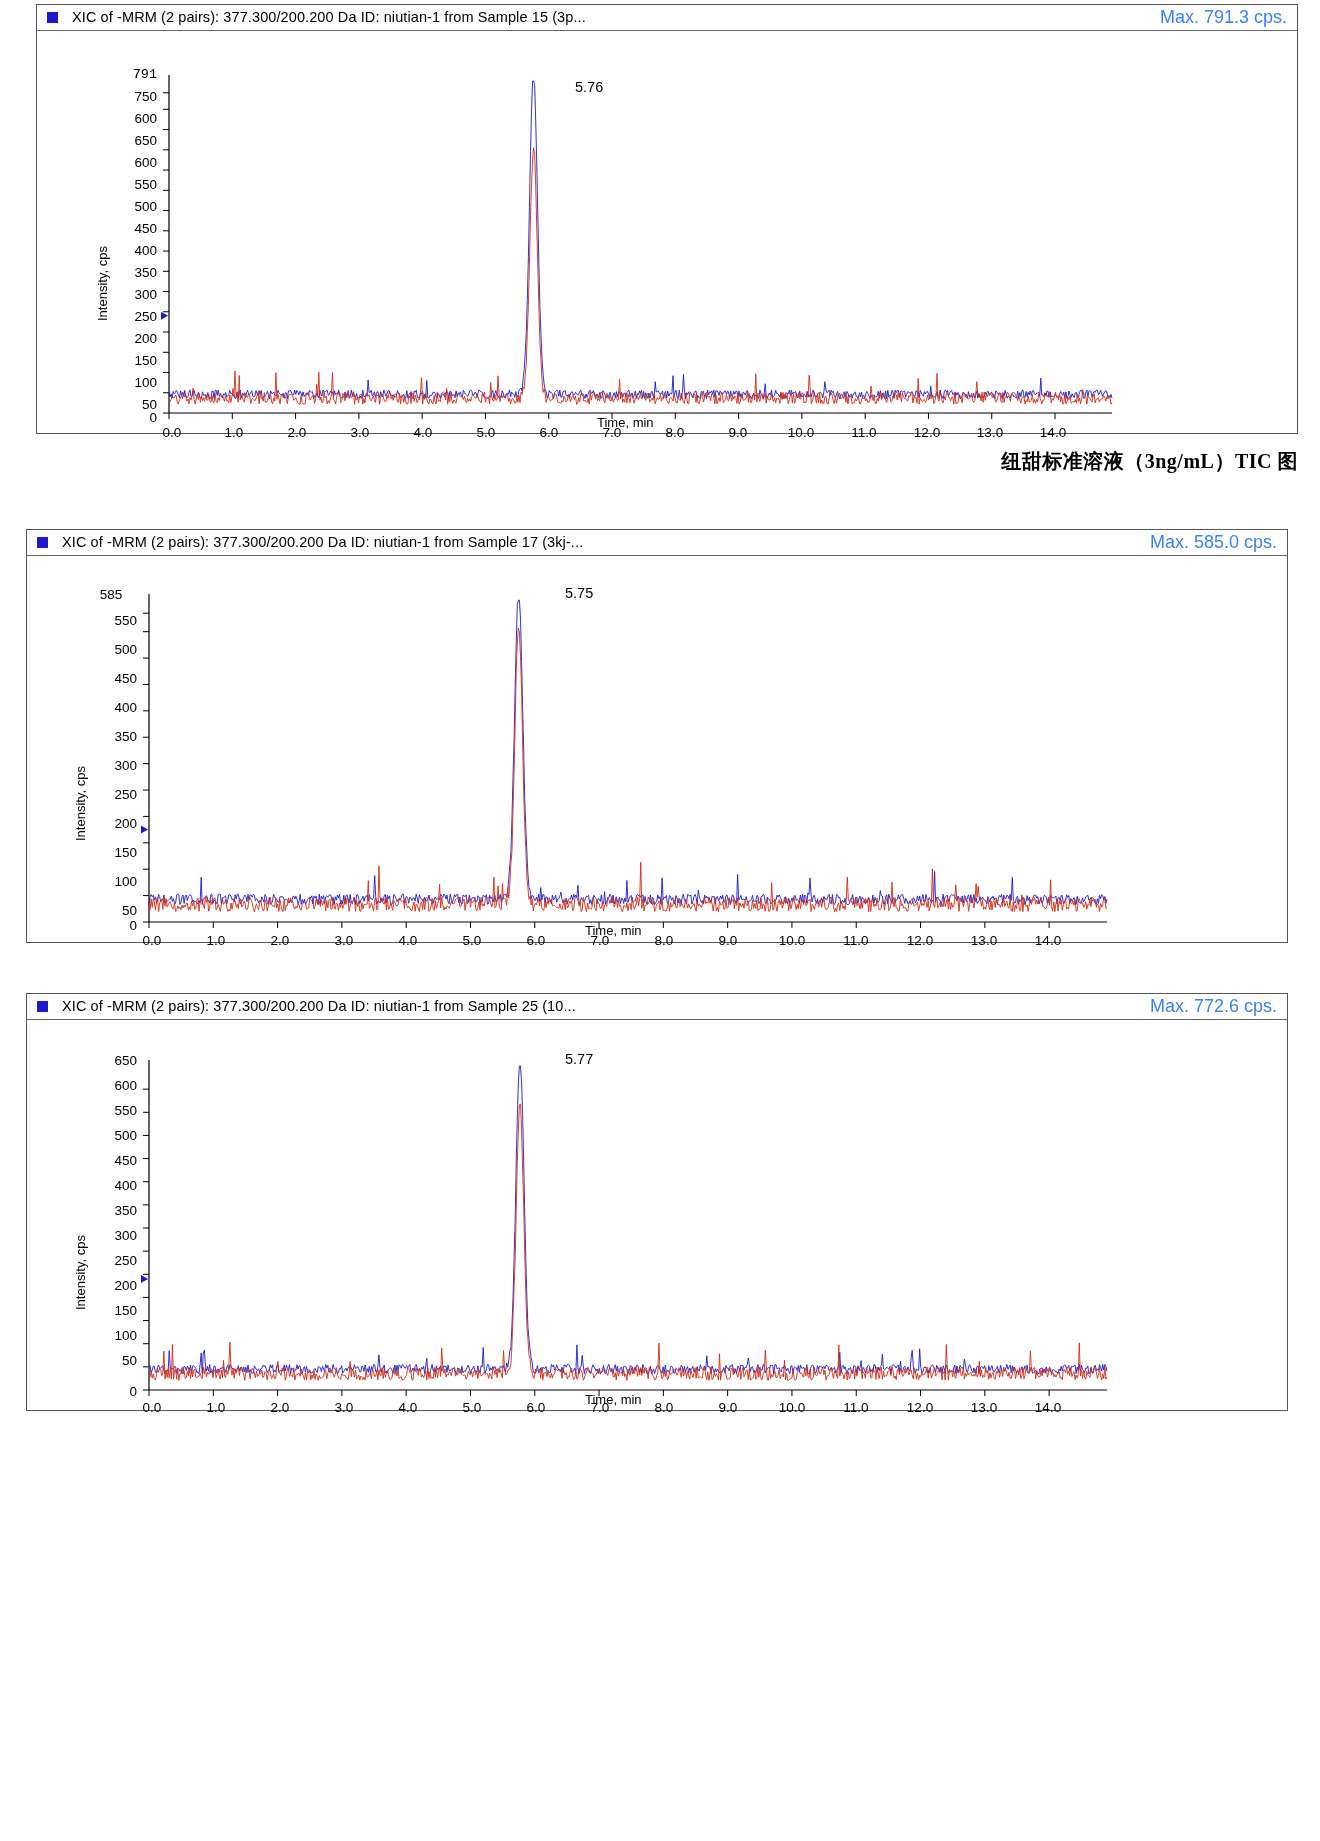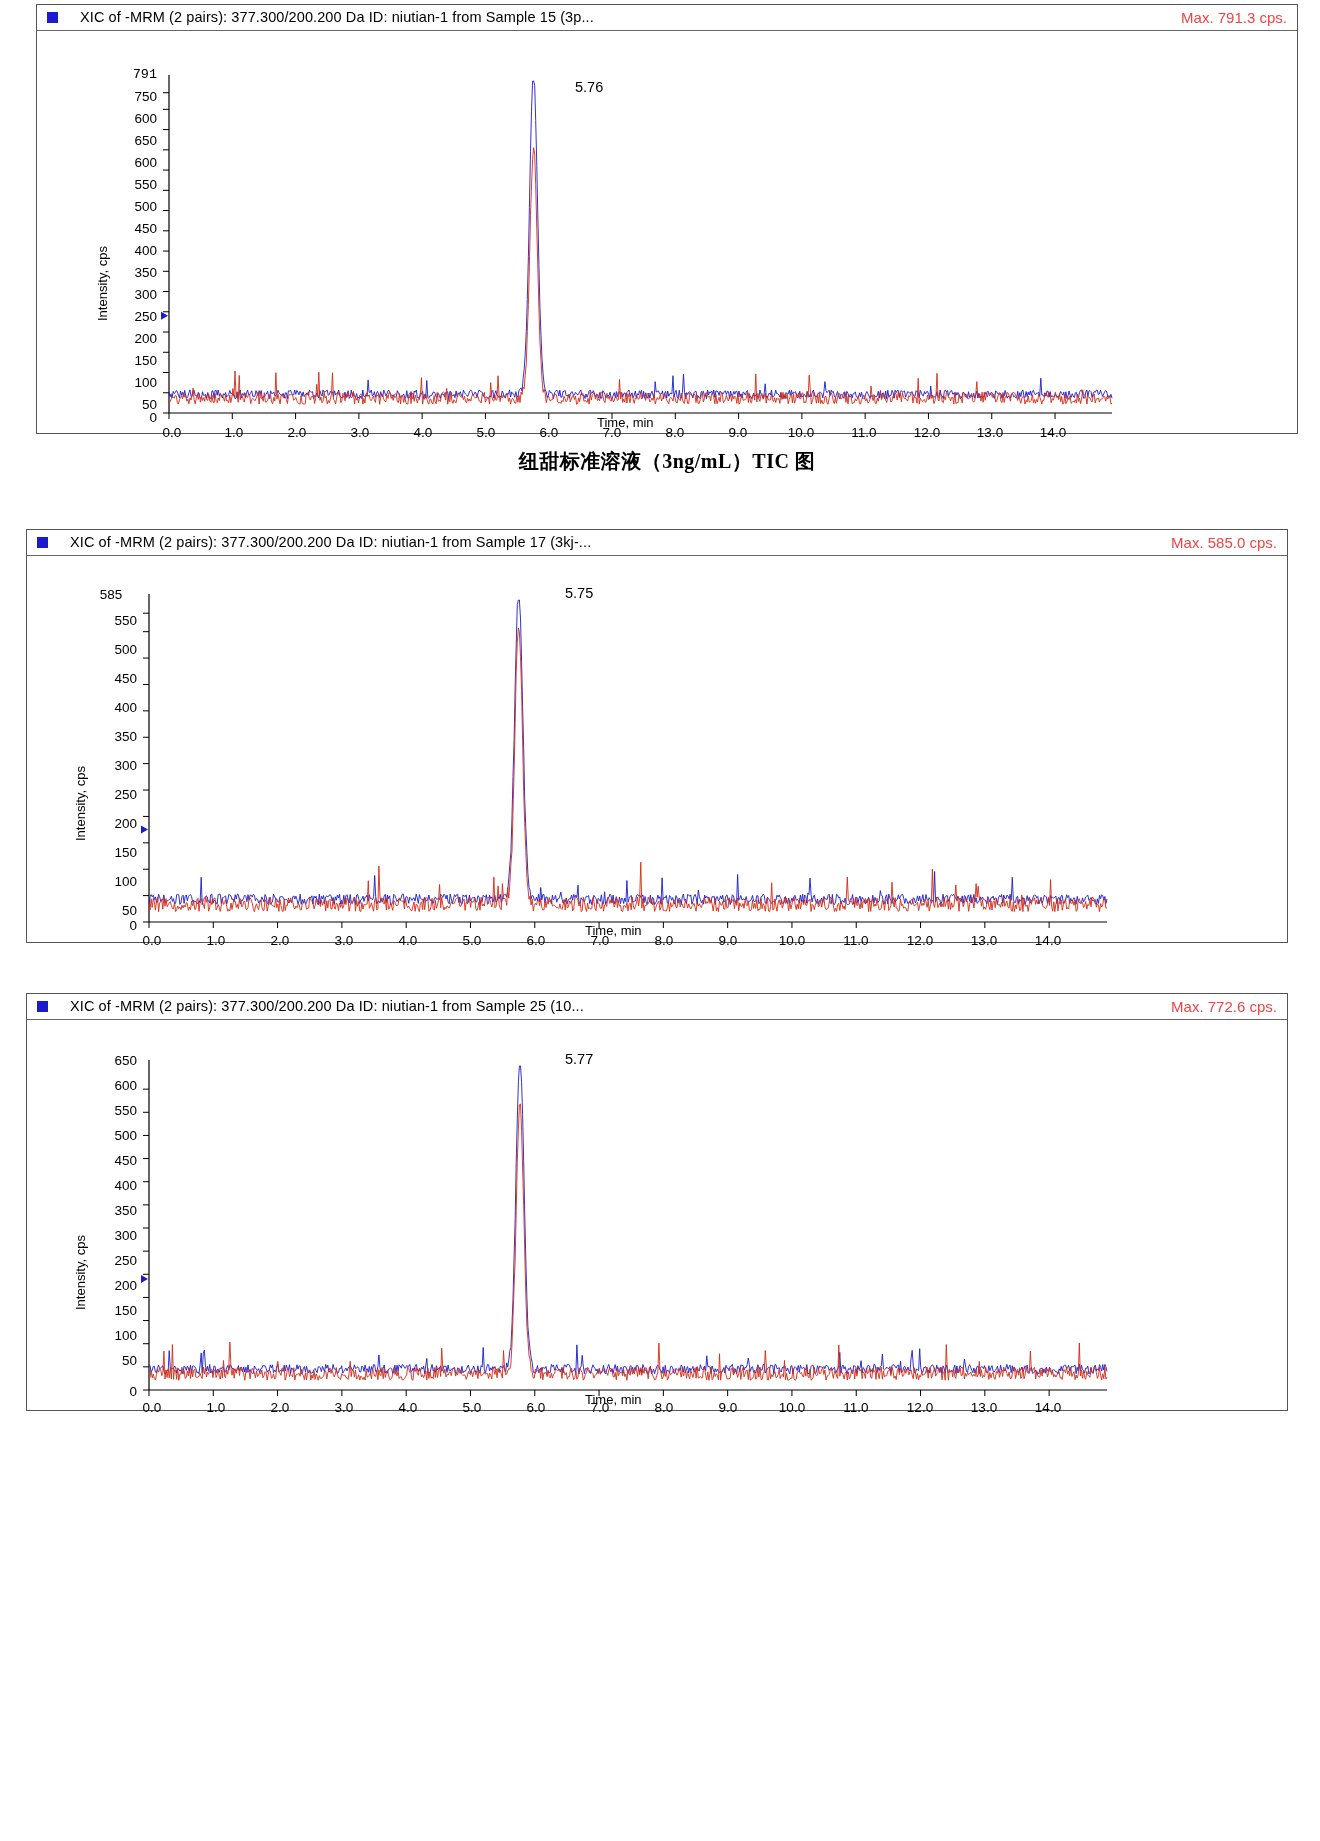--- a/index.html
+++ b/index.html
@@ -33,40 +33,40 @@
     align-items: center;
     justify-content: space-between;
     border-bottom: 1px solid #666;
     padding: 3px 10px 4px 10px;
     box-sizing: border-box;
     height: 26px;
   }
   .chart-header .left {
     display: flex;
     align-items: center;
-    gap: 22px;
+    gap: 14px;
     overflow: hidden;
     white-space: nowrap;
   }
   .legend-swatch {
     width: 11px;
     height: 11px;
     background: #1b1bcd;
     display: inline-block;
     flex: 0 0 auto;
   }
   .header-title {
     font-size: 14.5px;
     color: #000;
     letter-spacing: 0.1px;
     white-space: nowrap;
   }
   .header-max {
-    font-size: 15px;
-    color: #ef4444;
+    font-size: 18px;
+    color: #3b82f6;
     white-space: nowrap;
     text-align: right;
   }
   .plot-area {
     position: relative;
     box-sizing: border-box;
   }
   .ylabel {
     position: absolute;
     transform: rotate(-90deg);
@@ -90,21 +90,21 @@
     font-size: 13.5px;
     text-align: center;
     white-space: nowrap;
   }
   .peak-label {
     position: absolute;
     font-size: 14.5px;
     white-space: nowrap;
   }
   .caption {
-    text-align: center;
+    text-align: right;
     font-family: "Liberation Serif", serif;
     font-size: 20px;
     font-weight: bold;
     margin-top: 14px;
     letter-spacing: 0.5px;
   }
   svg { display: block; }
 </style>
 </head>
 <body>

